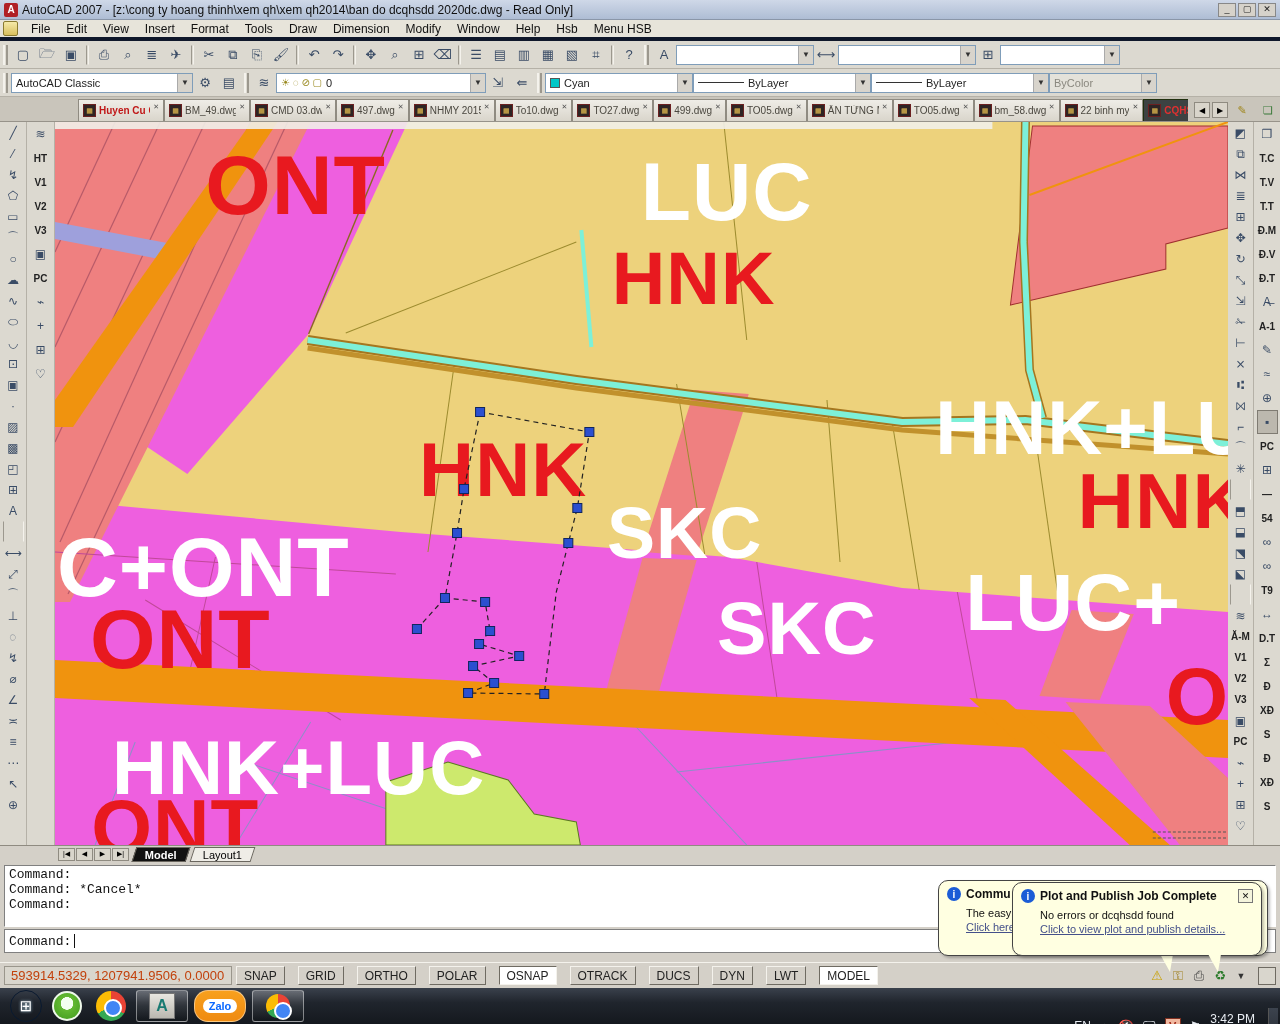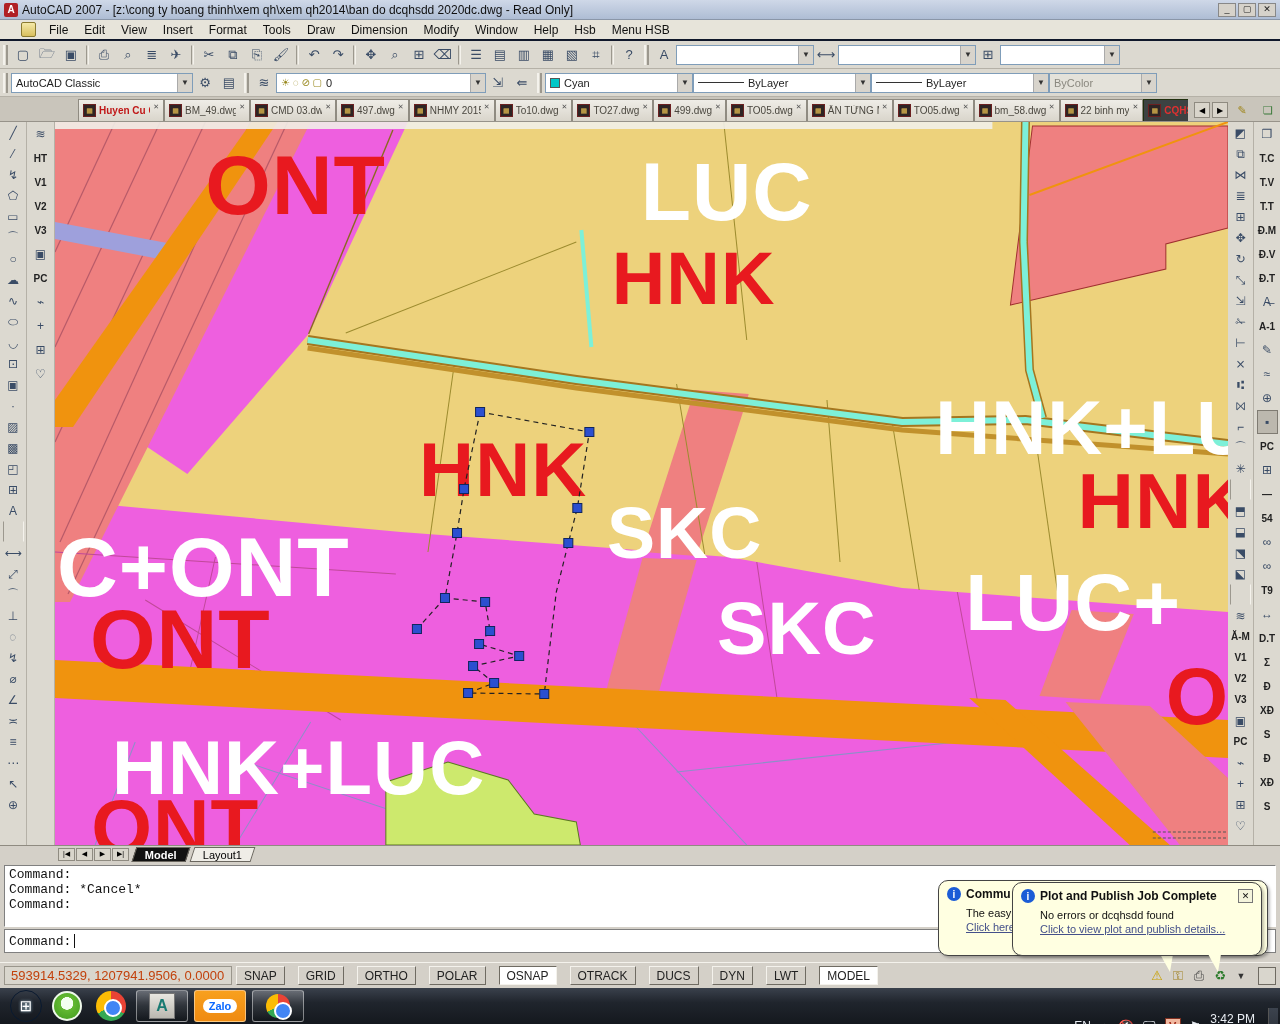--- a/index.html
+++ b/index.html
@@ -11,21 +11,21 @@
   .titlebar{position:absolute;left:0;top:0;width:1280px;height:20px;
     background:linear-gradient(#cfd8e8,#aebdd4);display:flex;align-items:center;padding:0 4px;gap:4px;border-bottom:1px solid #8a96a8;}
   .titlebar .appico{width:14px;height:14px;background:#b02025;color:#fff;font-weight:bold;font-size:10px;
     display:flex;align-items:center;justify-content:center;border-radius:2px;}
   .titlebar .ttl{font-size:12px;color:#101010;white-space:nowrap;overflow:hidden;}
   .winbtns{margin-left:auto;display:flex;gap:2px;}
   .winbtn{width:18px;height:14px;background:#d6d2ca;border:1px solid #888;font-size:9px;line-height:11px;text-align:center;color:#222;}
 
   
   .menubar{position:absolute;left:0;top:20px;width:1280px;height:21px;background:#e7e4da;display:flex;align-items:center;
-    border-bottom:2px solid #0f172a;padding-left:18px;}
+    border-bottom:4px solid #0f172a;padding-left:0;}
   .menubar .docico{width:15px;height:15px;margin:0 5px 0 3px;background:linear-gradient(#f5e9a8,#d8bf5e);border:1px solid #8a7a30;border-radius:2px;}
   .menuitem{padding:2px 8px;color:#111;white-space:nowrap;}
 
   
   .tb{position:absolute;left:0;width:1280px;background:#dcd9d0;border-bottom:1px solid #b5b1a7;display:flex;align-items:center;}
   .tb1{top:41px;height:28px;}
   .tb2{top:69px;height:28px;}
   .grip{width:5px;height:20px;margin:0 3px;border-left:2px solid #f4f2ec;border-right:2px solid #9c988e;}
   .sbtn{width:22px;height:22px;margin:0 1px;display:flex;align-items:center;justify-content:center;
     color:#3a4c66;font-size:13px;border:1px solid transparent;background:transparent;cursor:default;}
@@ -111,21 +111,21 @@
   
   .taskbar{position:absolute;left:0;top:988px;width:1280px;height:36px;background:linear-gradient(#3a414c,#20252d 40%,#14181e);display:flex;align-items:center;padding:0 2px;gap:6px;}
   .orb{width:32px;height:32px;border-radius:50%;background:radial-gradient(circle at 35% 30%,#9cc8ف 0%,#4f8fd4 35%,#1f4f8f 70%,#10305e);border:1px solid #0a1a30;display:flex;align-items:center;justify-content:center;margin-left:8px;}
   .orb span{color:#fff;font-size:15px;text-shadow:0 0 3px #bde;}
   .tico{width:30px;height:30px;border-radius:50%;display:flex;align-items:center;justify-content:center;margin:0 4px;}
   .coccoc{background:radial-gradient(circle at 50% 40%,#f4fff0 30%,#62b832 32%,#3f9a1e);border:2px solid #eef8ea;}
   .chromeball{background:conic-gradient(#ea4335 0 120deg,#34a853 120deg 240deg,#fbbc05 240deg 360deg);position:relative;}
   .chromeball::after{content:"";position:absolute;left:8px;top:8px;width:14px;height:14px;border-radius:50%;background:#4285f4;border:2px solid #fff;}
   .taskbox{width:52px;height:32px;border-radius:3px;border:1px solid rgba(255,255,255,.45);background:linear-gradient(rgba(255,255,255,.25),rgba(255,255,255,.08) 50%,rgba(0,0,0,.1));display:flex;align-items:center;justify-content:center;}
   .acadico{width:26px;height:26px;background:linear-gradient(#e8e6e0,#b9b7b0);border:1px solid #777;display:flex;align-items:center;justify-content:center;color:#187a72;font-weight:bold;font-size:16px;}
-  .zalobox{background:linear-gradient(#f8a01e,#ef8a10);}
+  .zalobox{background:linear-gradient(#f8a01e,#ef8a10);border-radius:14px;}
   .zalobub{background:#fff;border-radius:9px;padding:1px 6px;color:#0a68ff;font-weight:bold;font-size:11px;}
   .sys{margin-left:auto;display:flex;align-items:center;gap:9px;color:#e8ecf2;font-size:12px;margin-top:40px;}
   .sysico{font-size:13px;}
   .vkey{width:16px;height:16px;background:#f0b8a0;border:1px solid #803020;color:#a02818;font-weight:bold;font-size:11px;display:flex;align-items:center;justify-content:center;}
   .clock{text-align:left;line-height:14px;font-size:12px;margin-right:4px;}
   .showdesk{width:10px;height:36px;border-left:1px solid #555;background:linear-gradient(#3c434e,#252a32);}
 </style>
 </head>
 <body>
 

